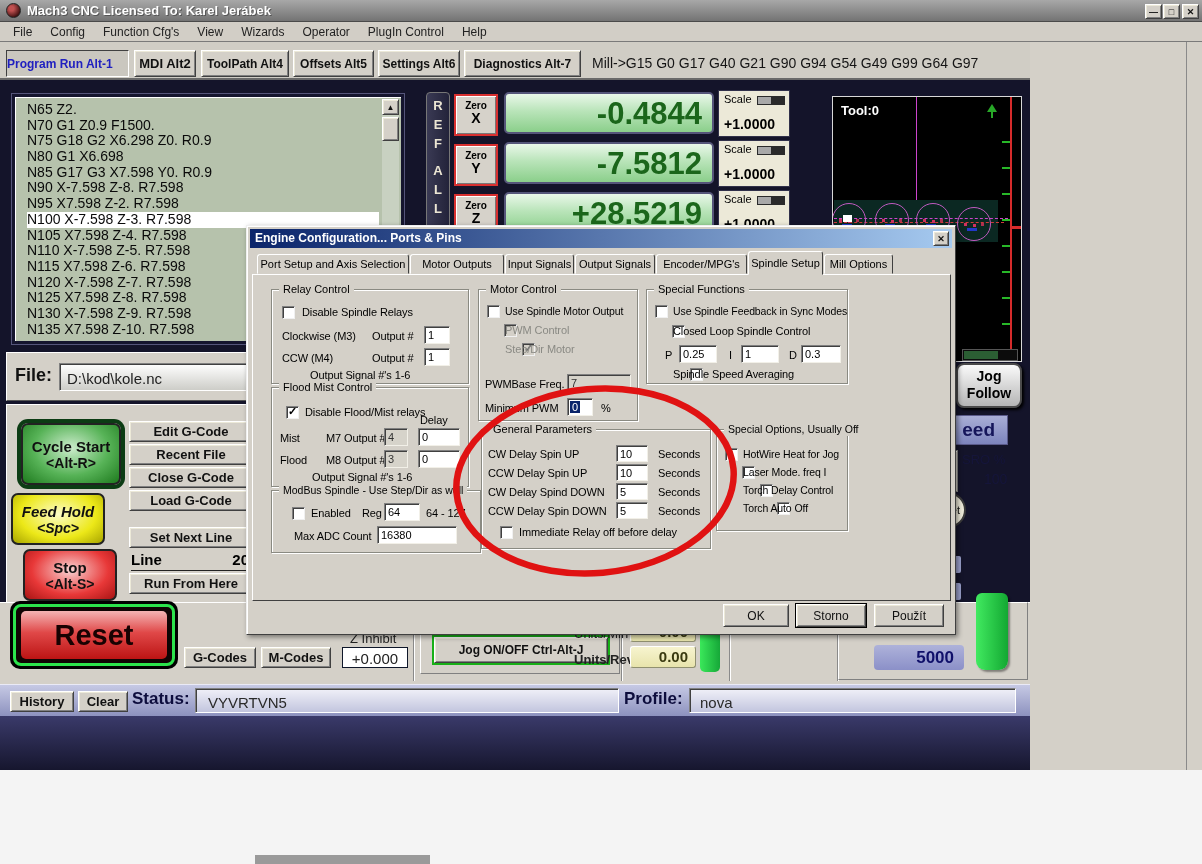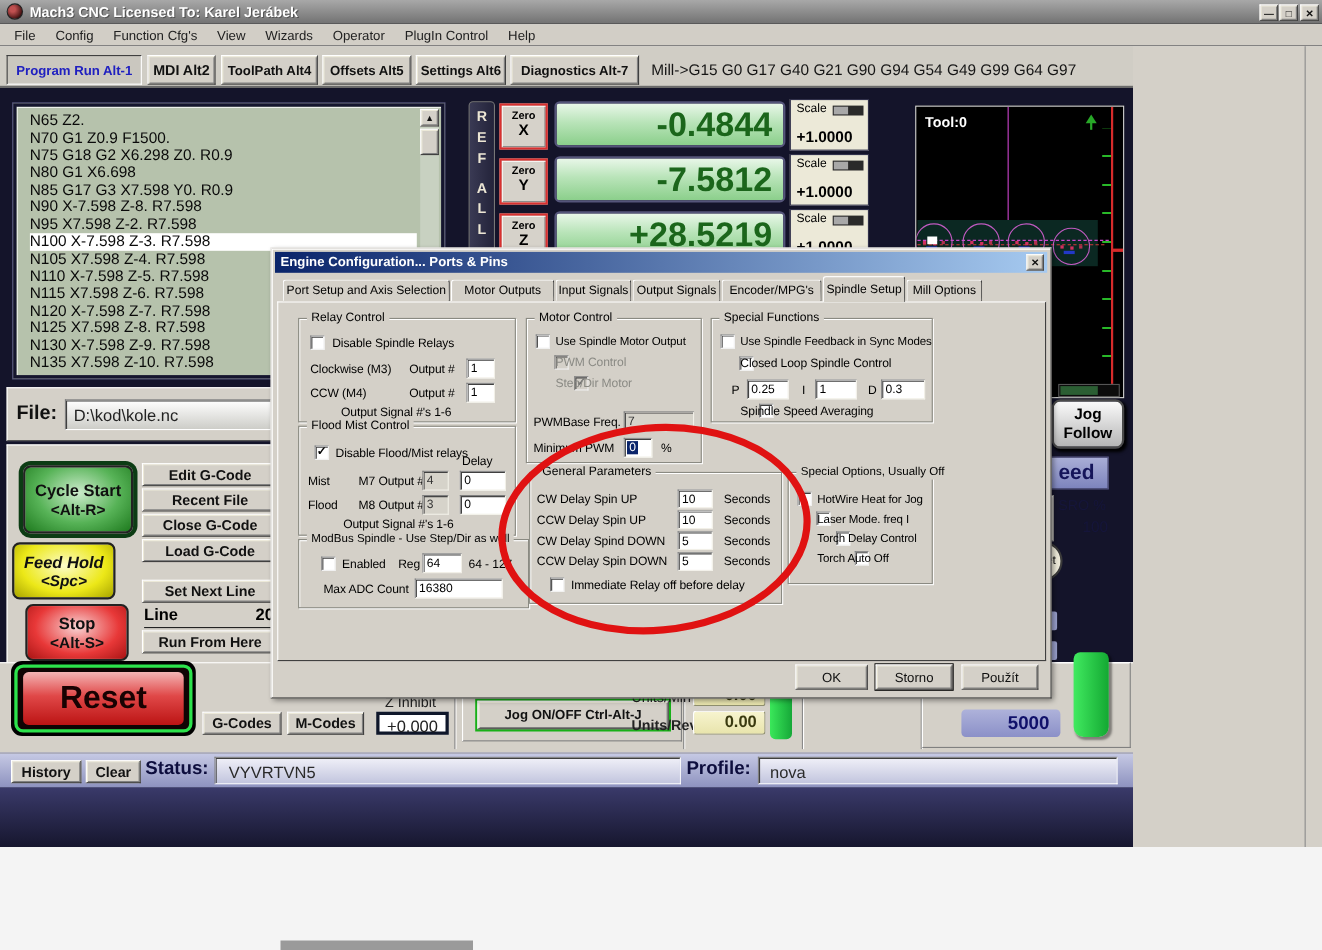--- a/index.html
+++ b/index.html
@@ -65,21 +65,21 @@
     <span style="font-size:12px;color:#222;padding:0 9px;">PlugIn Control</span>
     <span style="font-size:12px;color:#222;padding:0 9px;">Help</span>
   </div>
 
   <div class="abs" style="left:1030px;top:42px;width:172px;height:728px;background:#d4d0c8;"></div>
   <div class="abs" style="left:1186px;top:42px;width:1px;height:728px;background:#8a8a8a;"></div>
   <div class="abs" style="left:0;top:770px;width:1202px;height:94px;background:#f4f4f4;"></div>
   <div class="abs" style="left:255px;top:855px;width:175px;height:9px;background:#9a9a9a;"></div>
 
   <div class="abs" style="left:0;top:42px;width:1030px;height:38px;background:#d0cdc5;border-bottom:2px solid #6a6a6a;">
-    <div class="abs" style="left:6px;top:8px;width:123px;height:27px;background:#cac7bf;border:1px solid;border-color:#404040 #ffffff #ffffff #404040;display:flex;align-items:center;justify-content:center;">
+    <div class="abs" style="left:6px;top:8px;width:123px;height:27px;background:#cac7bf;border:1px solid;border-color:#404040 #ffffff #ffffff #404040;display:flex;align-items:center;">
       <span style="font-size:12px;font-weight:bold;color:#2020c0;">Program Run Alt-1</span>
     </div>
     <div class="abs wbtn" style="left:134px;top:8px;width:62px;height:27px;">
         <span>MDI Alt2</span>
       </div>
     <div class="abs wbtn" style="left:201px;top:8px;width:88px;height:27px;font-size:12px;">
         <span>ToolPath Alt4</span>
       </div>
     <div class="abs wbtn" style="left:293px;top:8px;width:81px;height:27px;font-size:12px;">
         <span>Offsets Alt5</span>
@@ -271,21 +271,21 @@
       </div>
     </div>
   </div>
   <div class="abs wbtn" style="left:184px;top:647px;width:72px;height:21px;z-index:2;">
       <span>G-Codes</span>
     </div>
   <div class="abs wbtn" style="left:261px;top:647px;width:70px;height:21px;z-index:2;">
       <span>M-Codes</span>
     </div>
   <span class="abs" style="left:350px;top:631px;font-size:13px;color:#222;z-index:2;">Z Inhibit</span>
-  <div class="abs" style="left:342px;top:647px;width:66px;height:21px;background:#fff;border:3px solid #0f172a;z-index:2;">
+  <div class="abs" style="left:342px;top:647px;width:66px;height:21px;background:#fff;border:1px solid #0f172a;z-index:2;">
     <span style="position:absolute;left:0;right:0;top:2px;text-align:center;font-size:15px;color:#222;">+0.000</span>
   </div>
   <div class="abs" style="left:420px;top:630px;width:200px;height:44px;border:1px solid;border-color:#fff #808080 #808080 #fff;z-index:2;">
     <div class="abs wbtn" style="left:13px;top:6px;width:174px;height:26px;box-shadow:0 0 0 2px #18b018, inset 1px 1px 0 #ece9d8, inset -1px -1px 0 #808080;font-size:12px;">
       <span>Jog ON/OFF Ctrl-Alt-J</span>
     </div>
   </div>
   <span class="abs" style="left:574px;top:626px;font-size:13px;color:#222;z-index:2;">Units/Min</span>
   <div class="abs ybox" style="left:630px;top:621px;width:66px;height:21px;z-index:2;"><span>0.00</span></div>
   <span class="abs" style="left:574px;top:652px;font-size:13px;color:#222;z-index:2;font-weight:bold;">Units/Rev</span>

